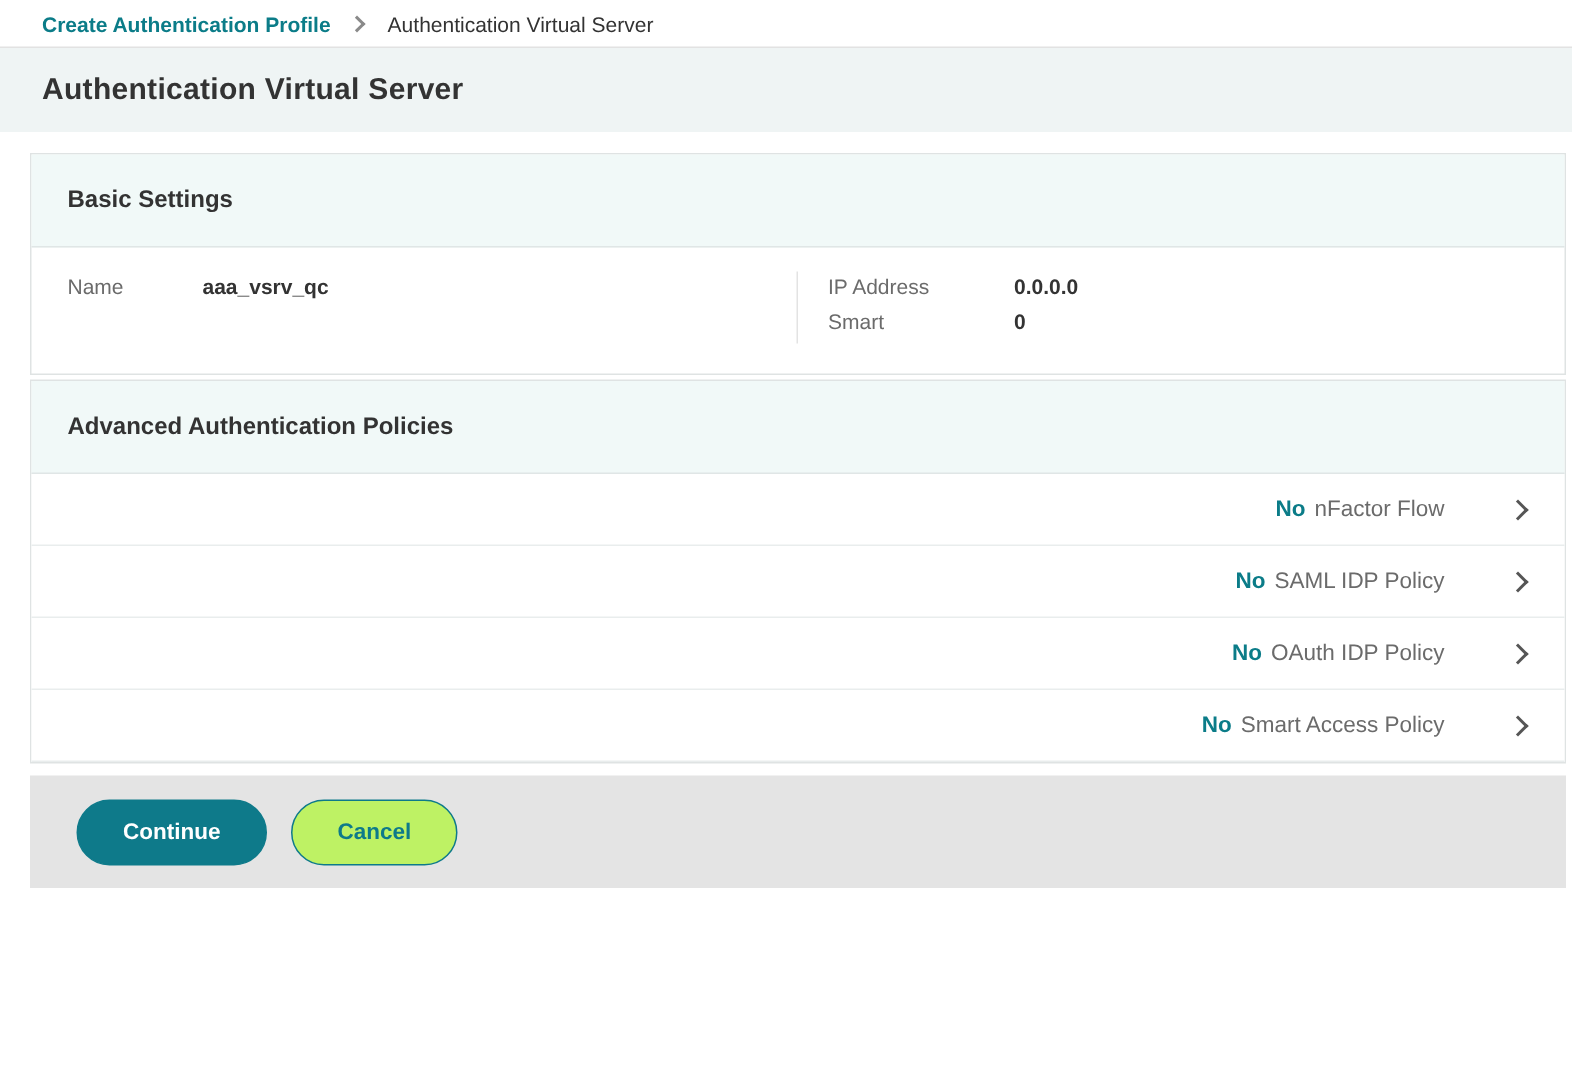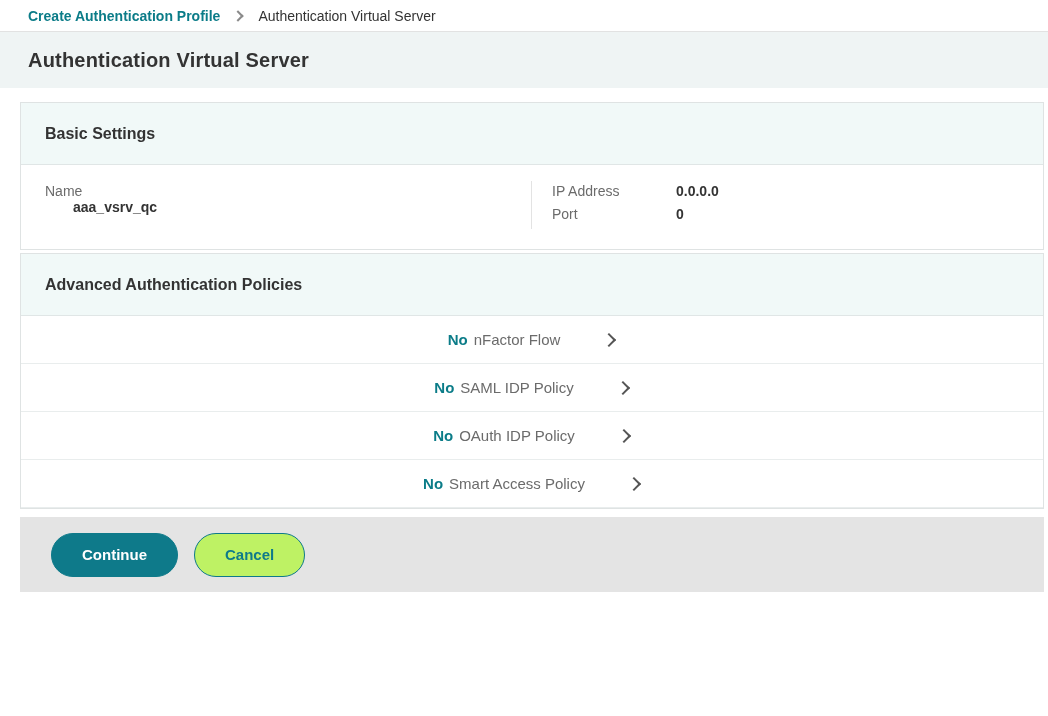--- a/index.html
+++ b/index.html
@@ -83,21 +83,20 @@
   
   .basic-body {
     display: flex;
     padding: 16px 0 20px 0;
     min-height: 82px;
   }
   .basic-col-left {
     width: 510px;
     padding: 2px 0 0 24px;
     display: flex;
-    flex-direction: column;
   }
   .field-label {
     color: #6b6b6b;
     font-size: 14px;
   }
   .basic-col-left .field-label { width: 62px; }
   .field-value {
     color: #333;
     font-size: 14px;
     font-weight: 700;
@@ -112,21 +111,21 @@
     display: flex;
     margin-bottom: 7px;
   }
   .basic-col-right .field-label { width: 96px; }
 
   
   .policy-row {
     height: 48px;
     display: flex;
     align-items: center;
-    justify-content: center;
+    justify-content: flex-end;
     padding: 0 22px 0 24px;
     border-bottom: 1px solid #e9eded;
     cursor: pointer;
     background: #fff;
     gap: 44px;
   }
   .policy-row:last-child { border-bottom: 1px solid #e9eded; }
   .policy-row.highlighted { background: #e2f4f5; }
   .row-text { font-size: 15px; color: #6b6b6b; }
   .row-prefix {
@@ -196,21 +195,21 @@
       <div class="basic-col-left">
         <span class="field-label">Name</span>
         <span class="field-value">aaa_vsrv_qc</span>
       </div>
       <div class="basic-col-right">
         <div class="field-row">
           <span class="field-label">IP Address</span>
           <span class="field-value">0.0.0.0</span>
         </div>
         <div class="field-row">
-          <span class="field-label">Port</span>
+          <span class="field-label">Smart</span>
           <span class="field-value">0</span>
         </div>
       </div>
     </div>
   </div>
 
   <div class="panel">
     <div class="panel-header">
       <h2>Advanced Authentication Policies</h2>
     </div>

